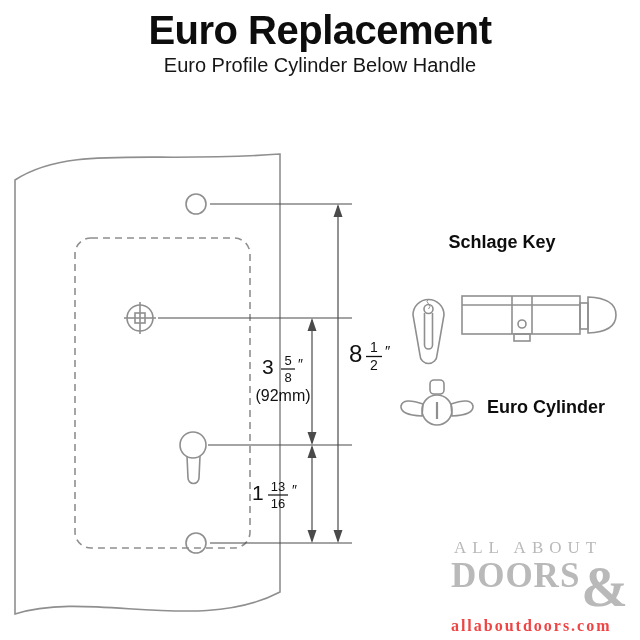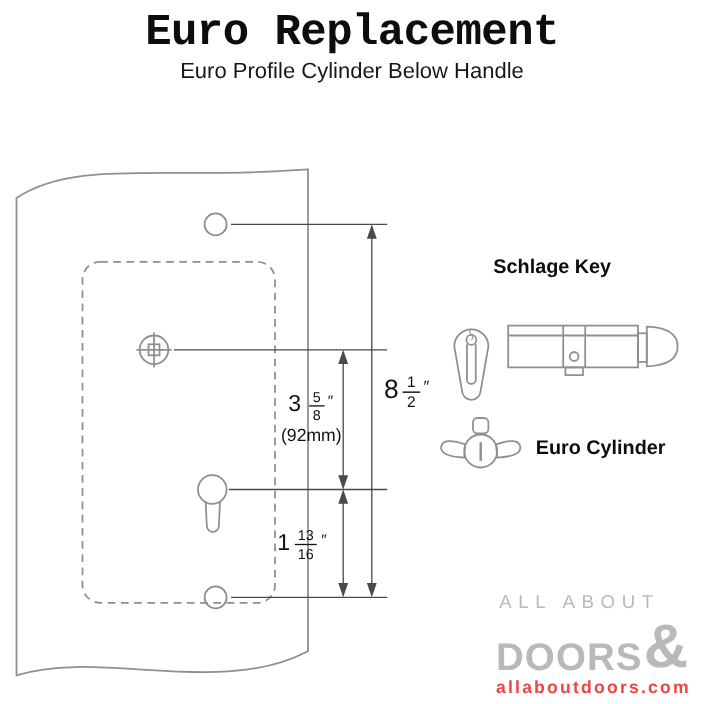--- a/index.html
+++ b/index.html
@@ -11,43 +11,43 @@
     font-family: "Liberation Sans", sans-serif;
     color: #111;
   }
   .header { position: absolute; top: 8px; left: 0; right: 0; text-align: center; }
   .title {
     margin: 0;
     font-size: 40px;
     font-weight: 700;
     letter-spacing: -0.5px;
     color: #0d0d0d;
-    font-family: Liberation Mono, monospace;
+    font-family: Liberation Sans, sans-serif;
   }
   .subtitle {
     margin: 1px 0 0 0;
     font-size: 20px;
     font-weight: 400;
     color: #161616;
   }
   .drawing {
     position: absolute;
     left: 0; top: 118px;
     width: 640px; height: 522px;
   }
   .drawing text { font-family: "Liberation Sans", sans-serif; }
   .watermark {
     position: absolute;
     right: 12px; bottom: 6px;
-    font-family: Liberation Sans, sans-serif;
+    font-family: Liberation Serif, serif;
     color: #b9b9b9;
     line-height: 1;
   }
   .wm-top { font-size: 17px; letter-spacing: 6px; margin: 0 0 3px 3px; }
-  .wm-row { display: flex; align-items: flex-end; }
+  .wm-row { display: flex; align-items: flex-start; }
   .wm-main { font-size: 35px; font-weight: 700; letter-spacing: 1px; line-height: 0.98; }
   .wm-amp { font-size: 56px; font-weight: 700; margin-left: 1px; }
   .wm-url {
     font-size: 16px;
     font-weight: 700;
     letter-spacing: 2px;
     color: #ef4444;
     margin-top: 3px;
   }
 </style>

